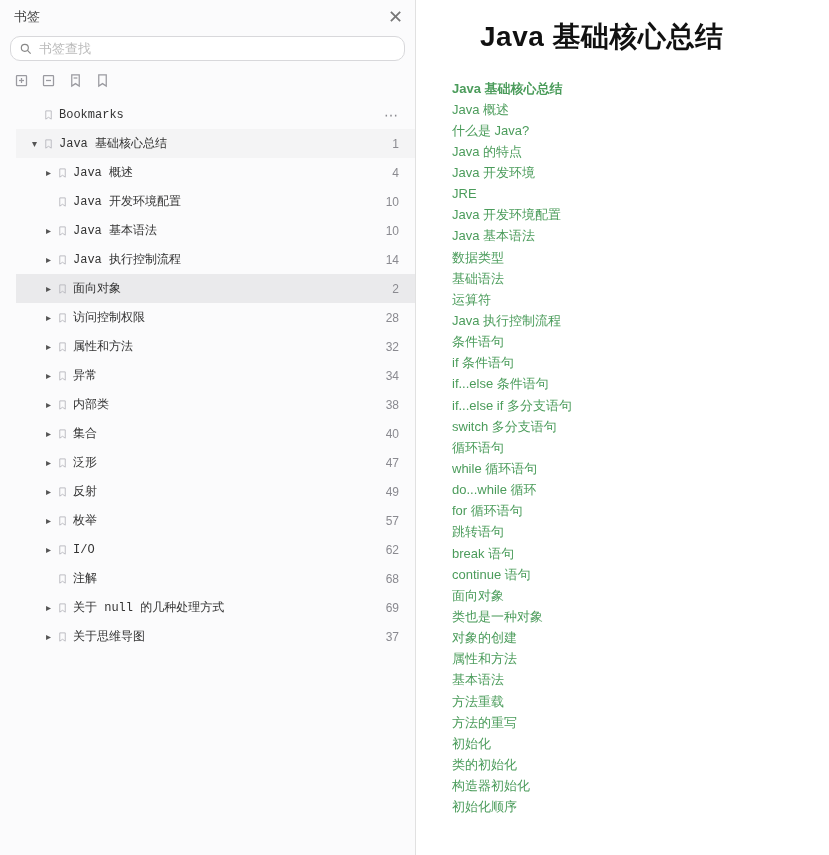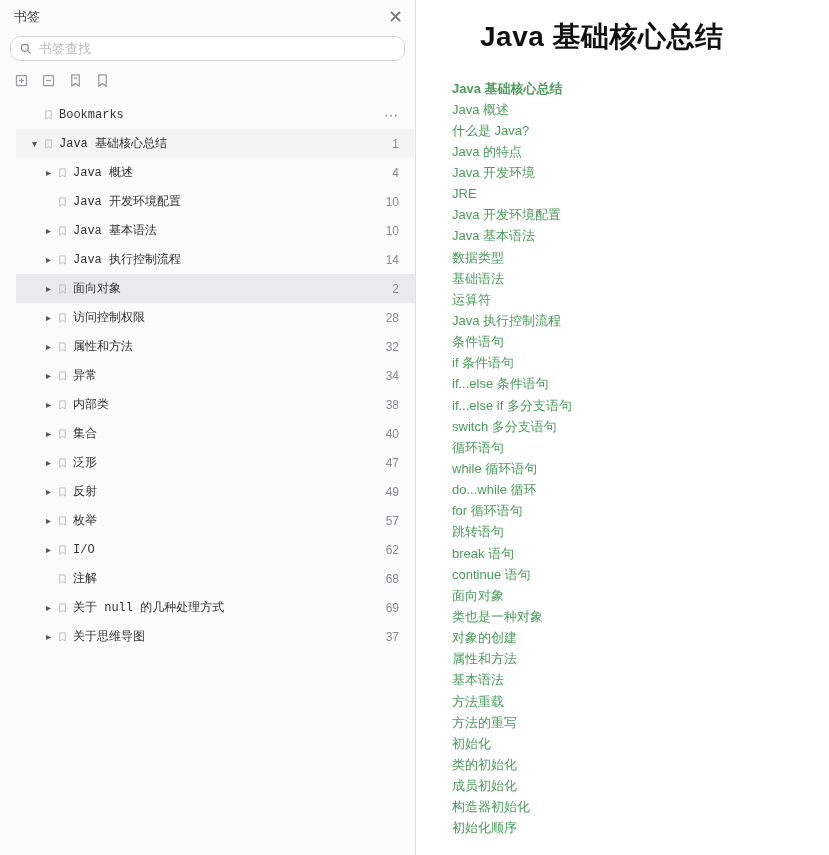--- a/index.html
+++ b/index.html
@@ -259,17 +259,16 @@
       <a class="lv3">continue 语句</a>
       <a class="lv1">面向对象</a>
       <a class="lv2">类也是一种对象</a>
       <a class="lv2">对象的创建</a>
       <a class="lv2">属性和方法</a>
       <a class="lv3">基本语法</a>
       <a class="lv3">方法重载</a>
       <a class="lv3">方法的重写</a>
       <a class="lv2">初始化</a>
       <a class="lv3">类的初始化</a>
-      <a class="lv3">成员初始化</a>
       <a class="lv3">构造器初始化</a>
       <a class="lv3">初始化顺序</a>
     </nav>
 </div>
 
 </body></html>

